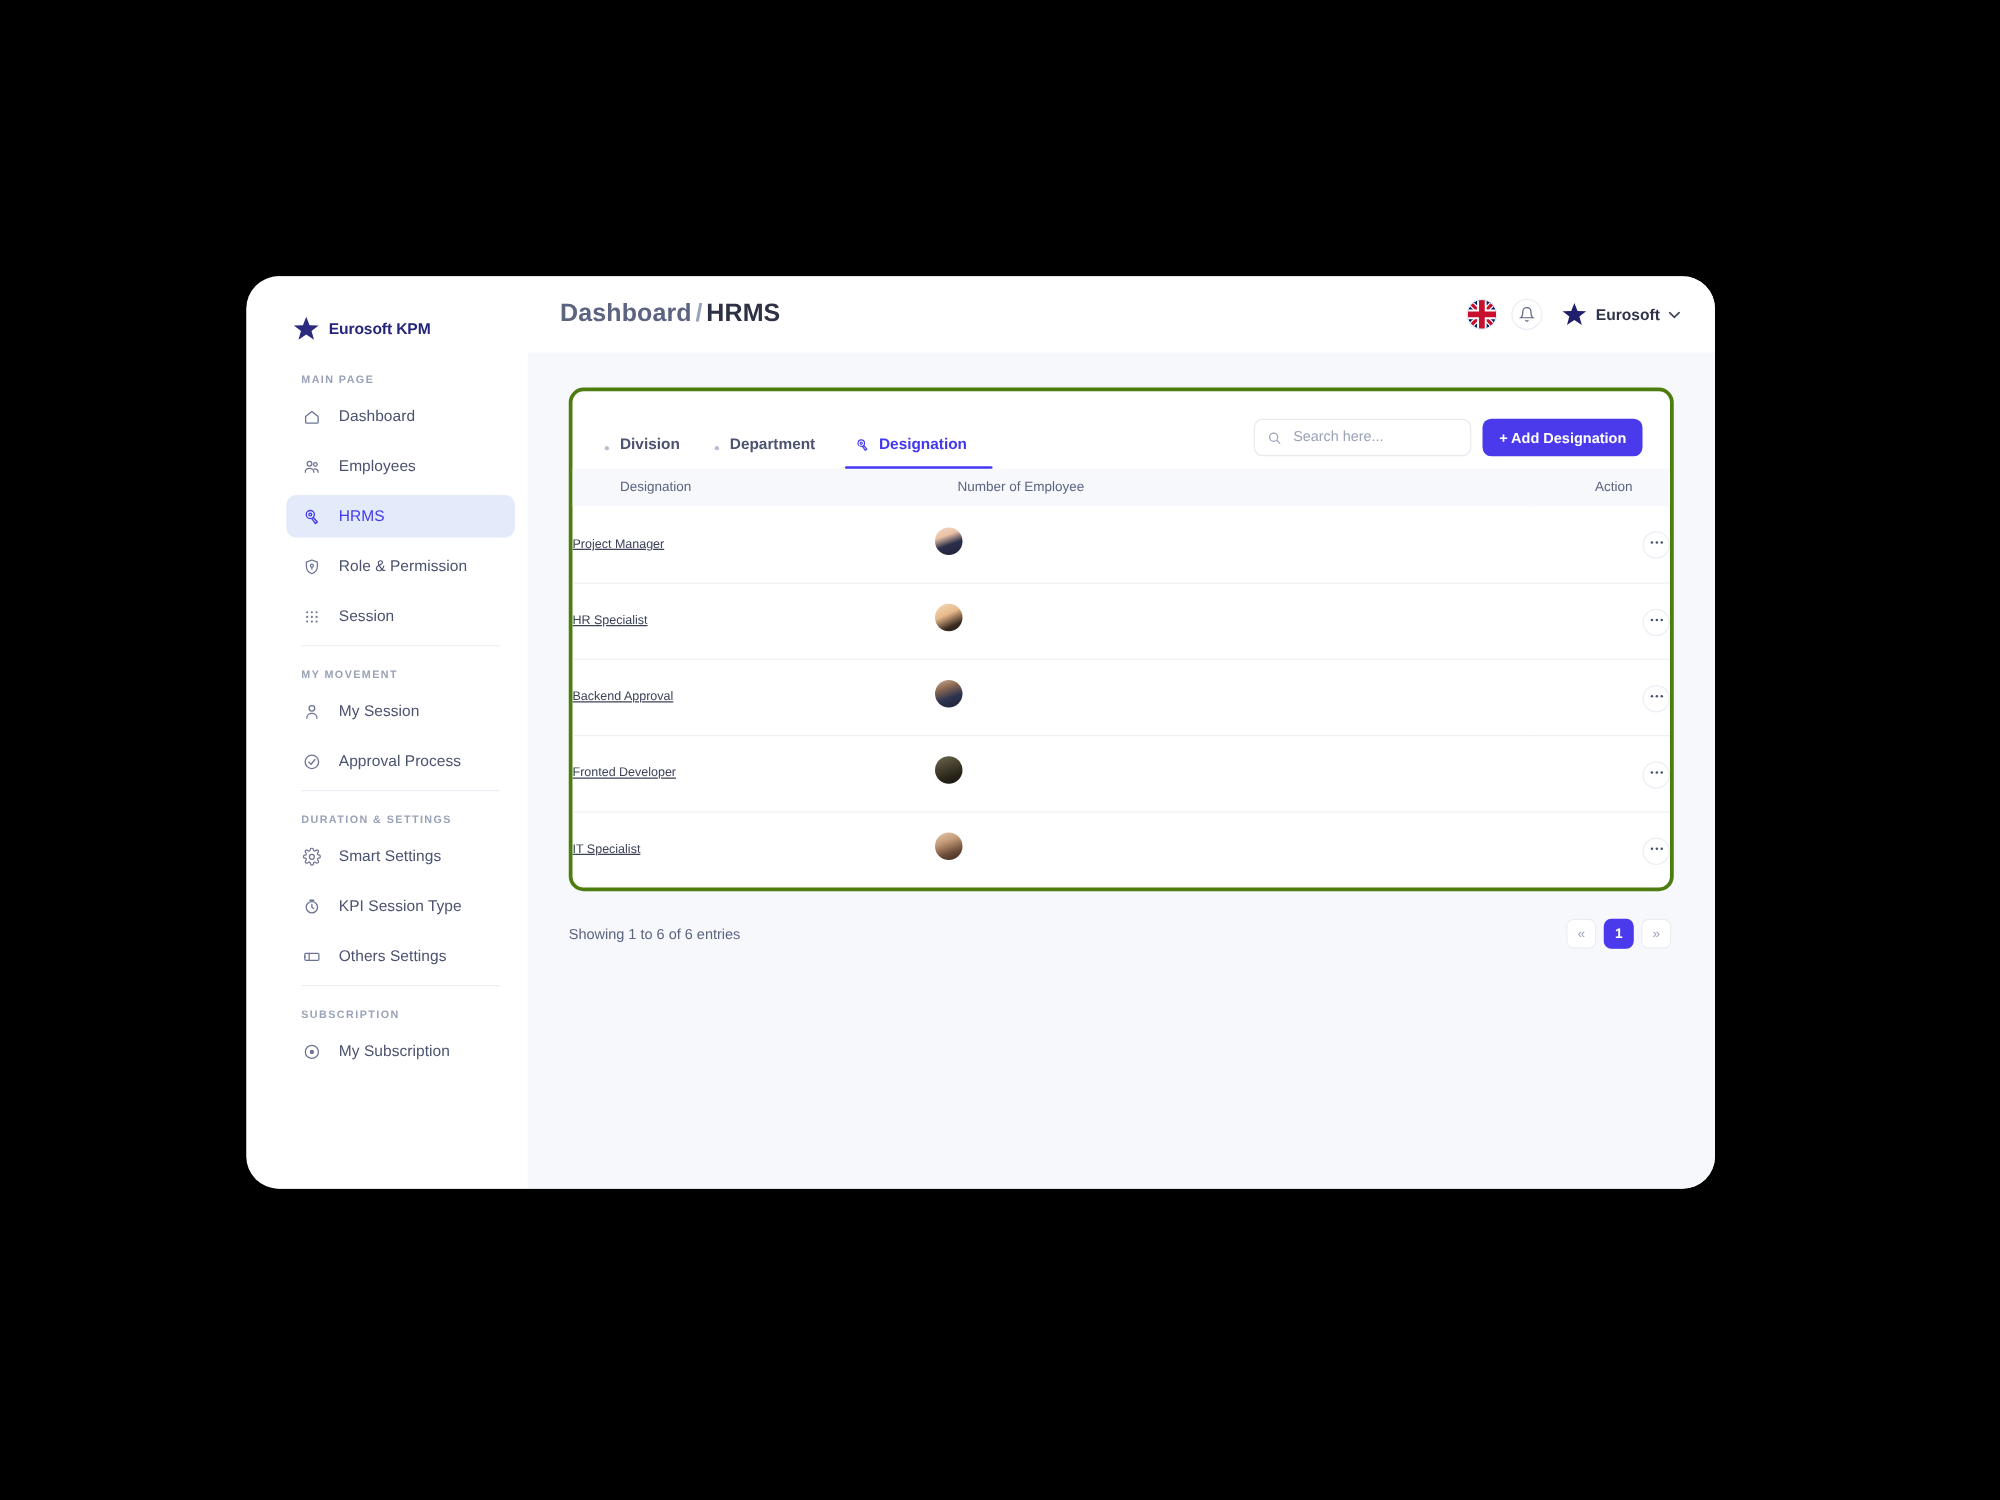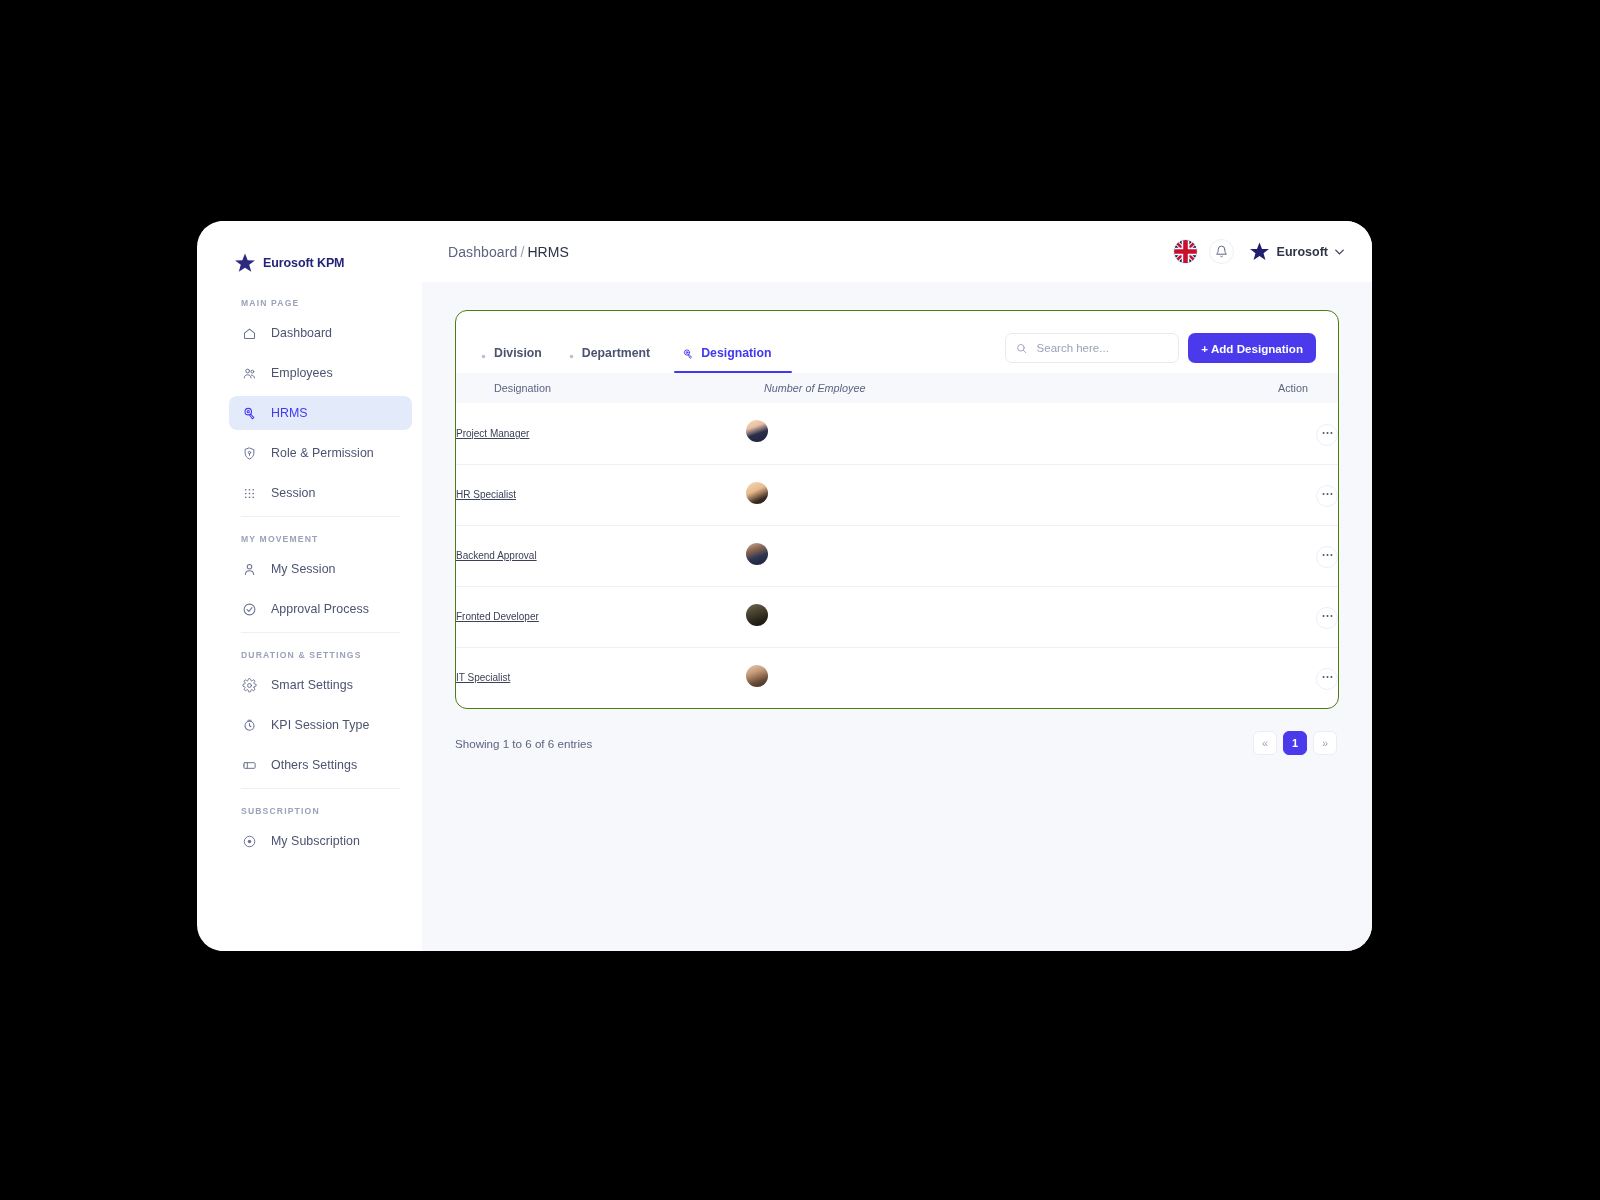--- a/index.html
+++ b/index.html
@@ -95,21 +95,21 @@
     min-width: 0;
   }
   #topbar {
     height: 61px;
     background: #ffffff;
     display: flex;
     align-items: center;
     padding: 0 28px 0 26px;
     flex: 0 0 61px;
   }
-  .breadcrumb { font-size: 14px; font-weight: normal; letter-spacing: 0.1px; }
+  .breadcrumb { font-size: 20px; font-weight: bold; letter-spacing: 0.1px; }
   .bc-parent { color: #5c6480; }
   .bc-sep { color: #9aa2b8; margin: 0 3px; }
   .bc-current { color: #2c3144; }
 
   .topbar-right {
     margin-left: auto;
     display: flex;
     align-items: center;
     gap: 11px;
   }
@@ -130,21 +130,21 @@
   
   #content {
     flex: 1;
     background: #f7f8fb;
     padding: 28px 33px 0 33px;
     min-height: 0;
   }
   #card {
     background: #ffffff;
     border-radius: 12px;
-    border: 1px solid #4d7c0f;
+    border: 3px solid #4d7c0f;
     overflow: hidden;
   }
 
   .card-head {
     display: flex;
     align-items: flex-end;
     padding: 18px 22px 0 22px;
     height: 62px;
     position: relative;
   }
@@ -220,21 +220,21 @@
   .table thead tr { background: #f7f8fb; }
   .table thead th {
     font-size: 10.8px;
     font-weight: normal;
     color: #5c6480;
     text-align: left;
     padding: 9px 0;
     height: 29px;
   }
   .col-desig { width: 290px; padding-left: 38px !important; }
-  .col-num   { width: auto; padding-left: 18px !important; font-style: italic; }
+  .col-num   { width: auto; padding-left: 18px !important; }
   .col-act   { width: 110px; text-align: right !important; padding-right: 30px !important; }
 
   .table tbody td {
     padding: 0;
     height: 61px;
     border-bottom: 1px solid #eff0f4;
     vertical-align: middle;
   }
   .table tbody tr:last-child td { border-bottom: none; }
   .cell-desig {

